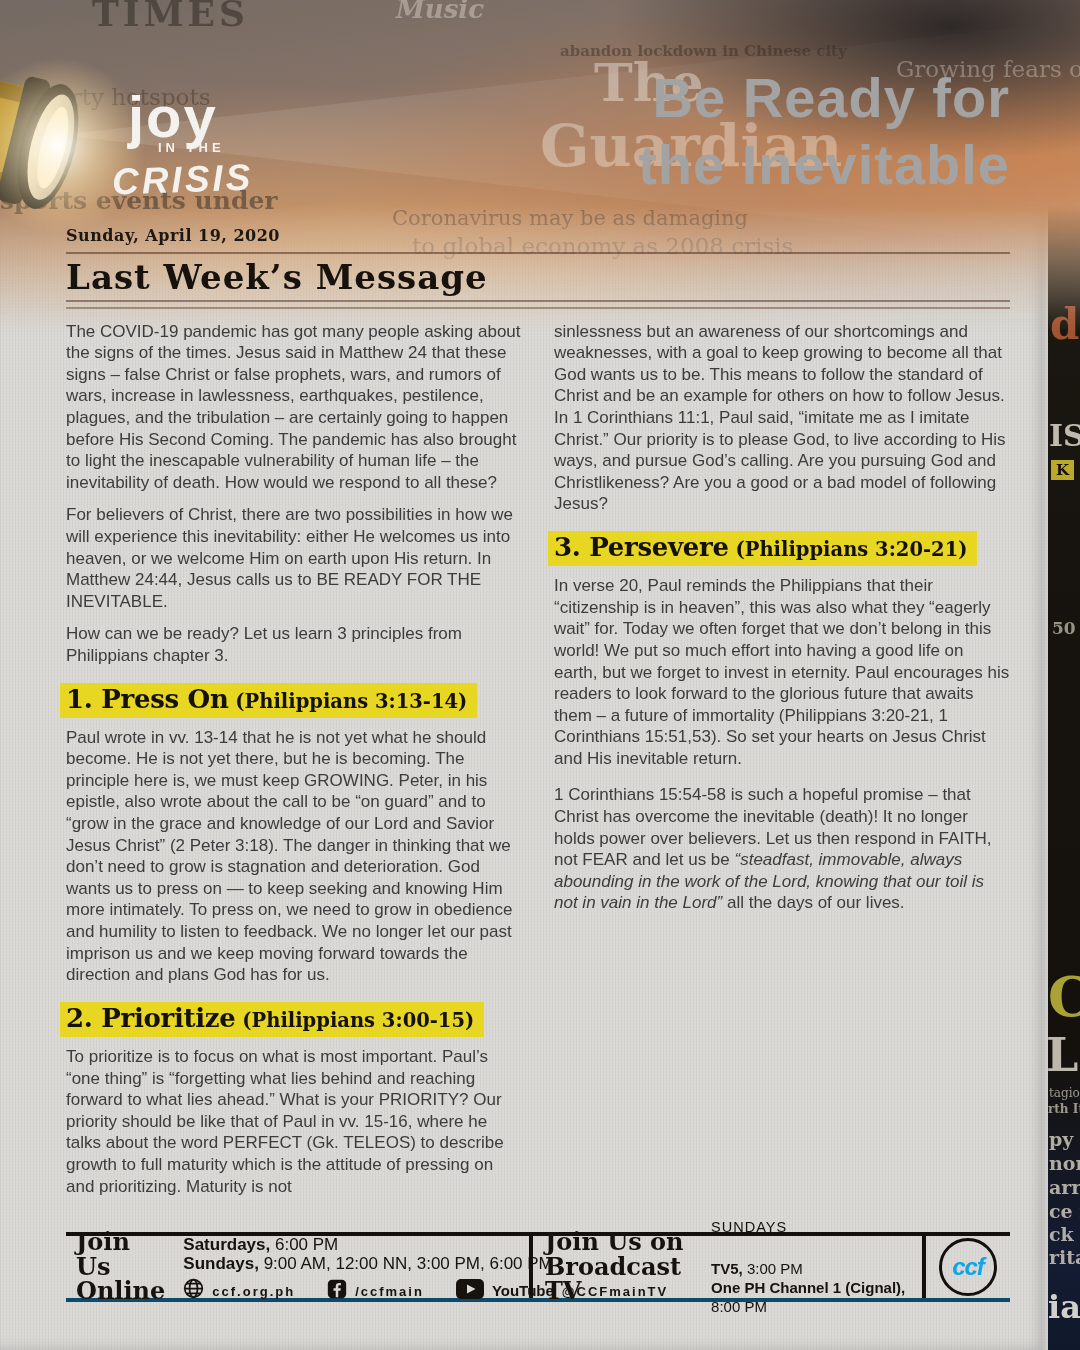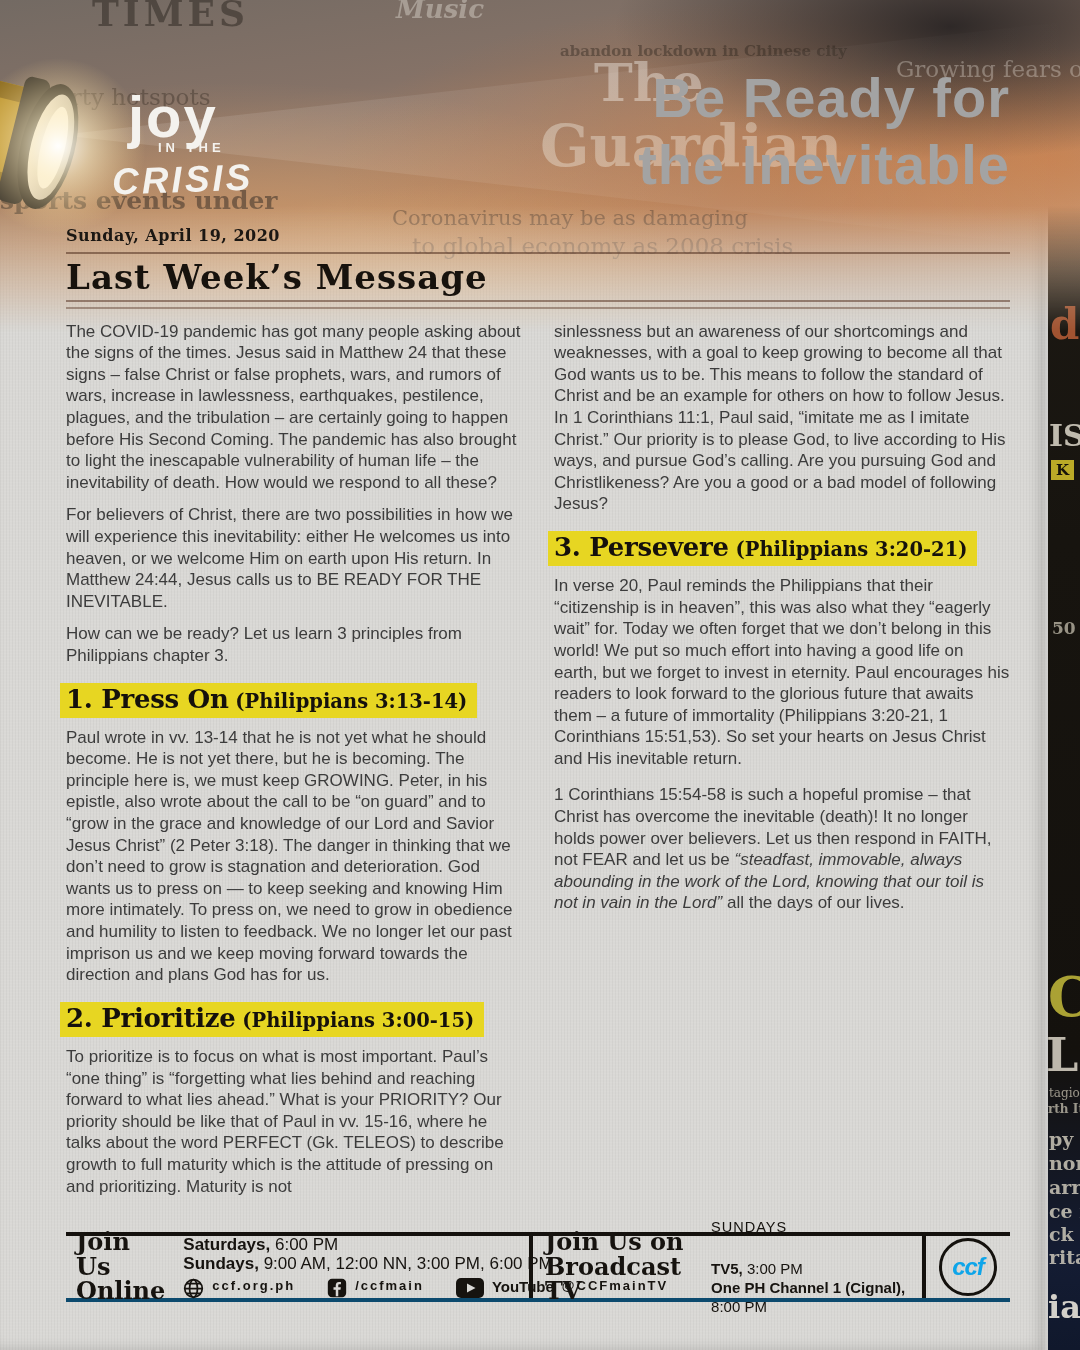--- a/index.html
+++ b/index.html
@@ -88,21 +88,21 @@
   .it{font-style:italic;}
 
   
   .footer{position:absolute;left:66px;right:70px;top:1232px;height:62px;z-index:2;
     border-top:4px solid #14110d;border-bottom:4px solid #0c4a6e;display:flex;align-items:stretch;color:#16130f;}
   .fdiv{width:4px;background:#14110d;}
   .f-online{width:463px;display:flex;align-items:center;gap:18px;padding-left:10px;box-sizing:border-box;}
   .f-serif{font-family:"DejaVu Serif",serif;font-weight:bold;font-size:24px;line-height:1.02;color:#16130f;}
   .sched{font-size:17px;line-height:19px;}
   .sched b{font-weight:bold;}
-  .social{display:flex;align-items:flex-start;gap:8px;margin-top:5px;}
+  .social{display:flex;align-items:flex-end;gap:8px;margin-top:5px;}
   .social .lab{font-size:13px;font-weight:bold;letter-spacing:2px;}
   .social .gap{width:16px;}
   .icon{display:inline-block;vertical-align:middle;}
   .f-tv{flex:1;display:flex;align-items:center;gap:16px;padding-left:12px;box-sizing:border-box;border-radius:16px;}
   .tvinfo{font-size:15px;line-height:19px;}
   .tvdays{font-weight:normal;letter-spacing:1px;font-size:14.5px;margin-bottom:22px;}
   .f-logo{width:84px;display:flex;align-items:center;justify-content:center;}
   .ccf-circle{width:52px;height:52px;border:3px solid #14110d;border-radius:50%;
     display:flex;align-items:center;justify-content:center;font-weight:bold;font-size:24px;
     letter-spacing:-1px;color:#0ea5e9;font-style:italic;}

